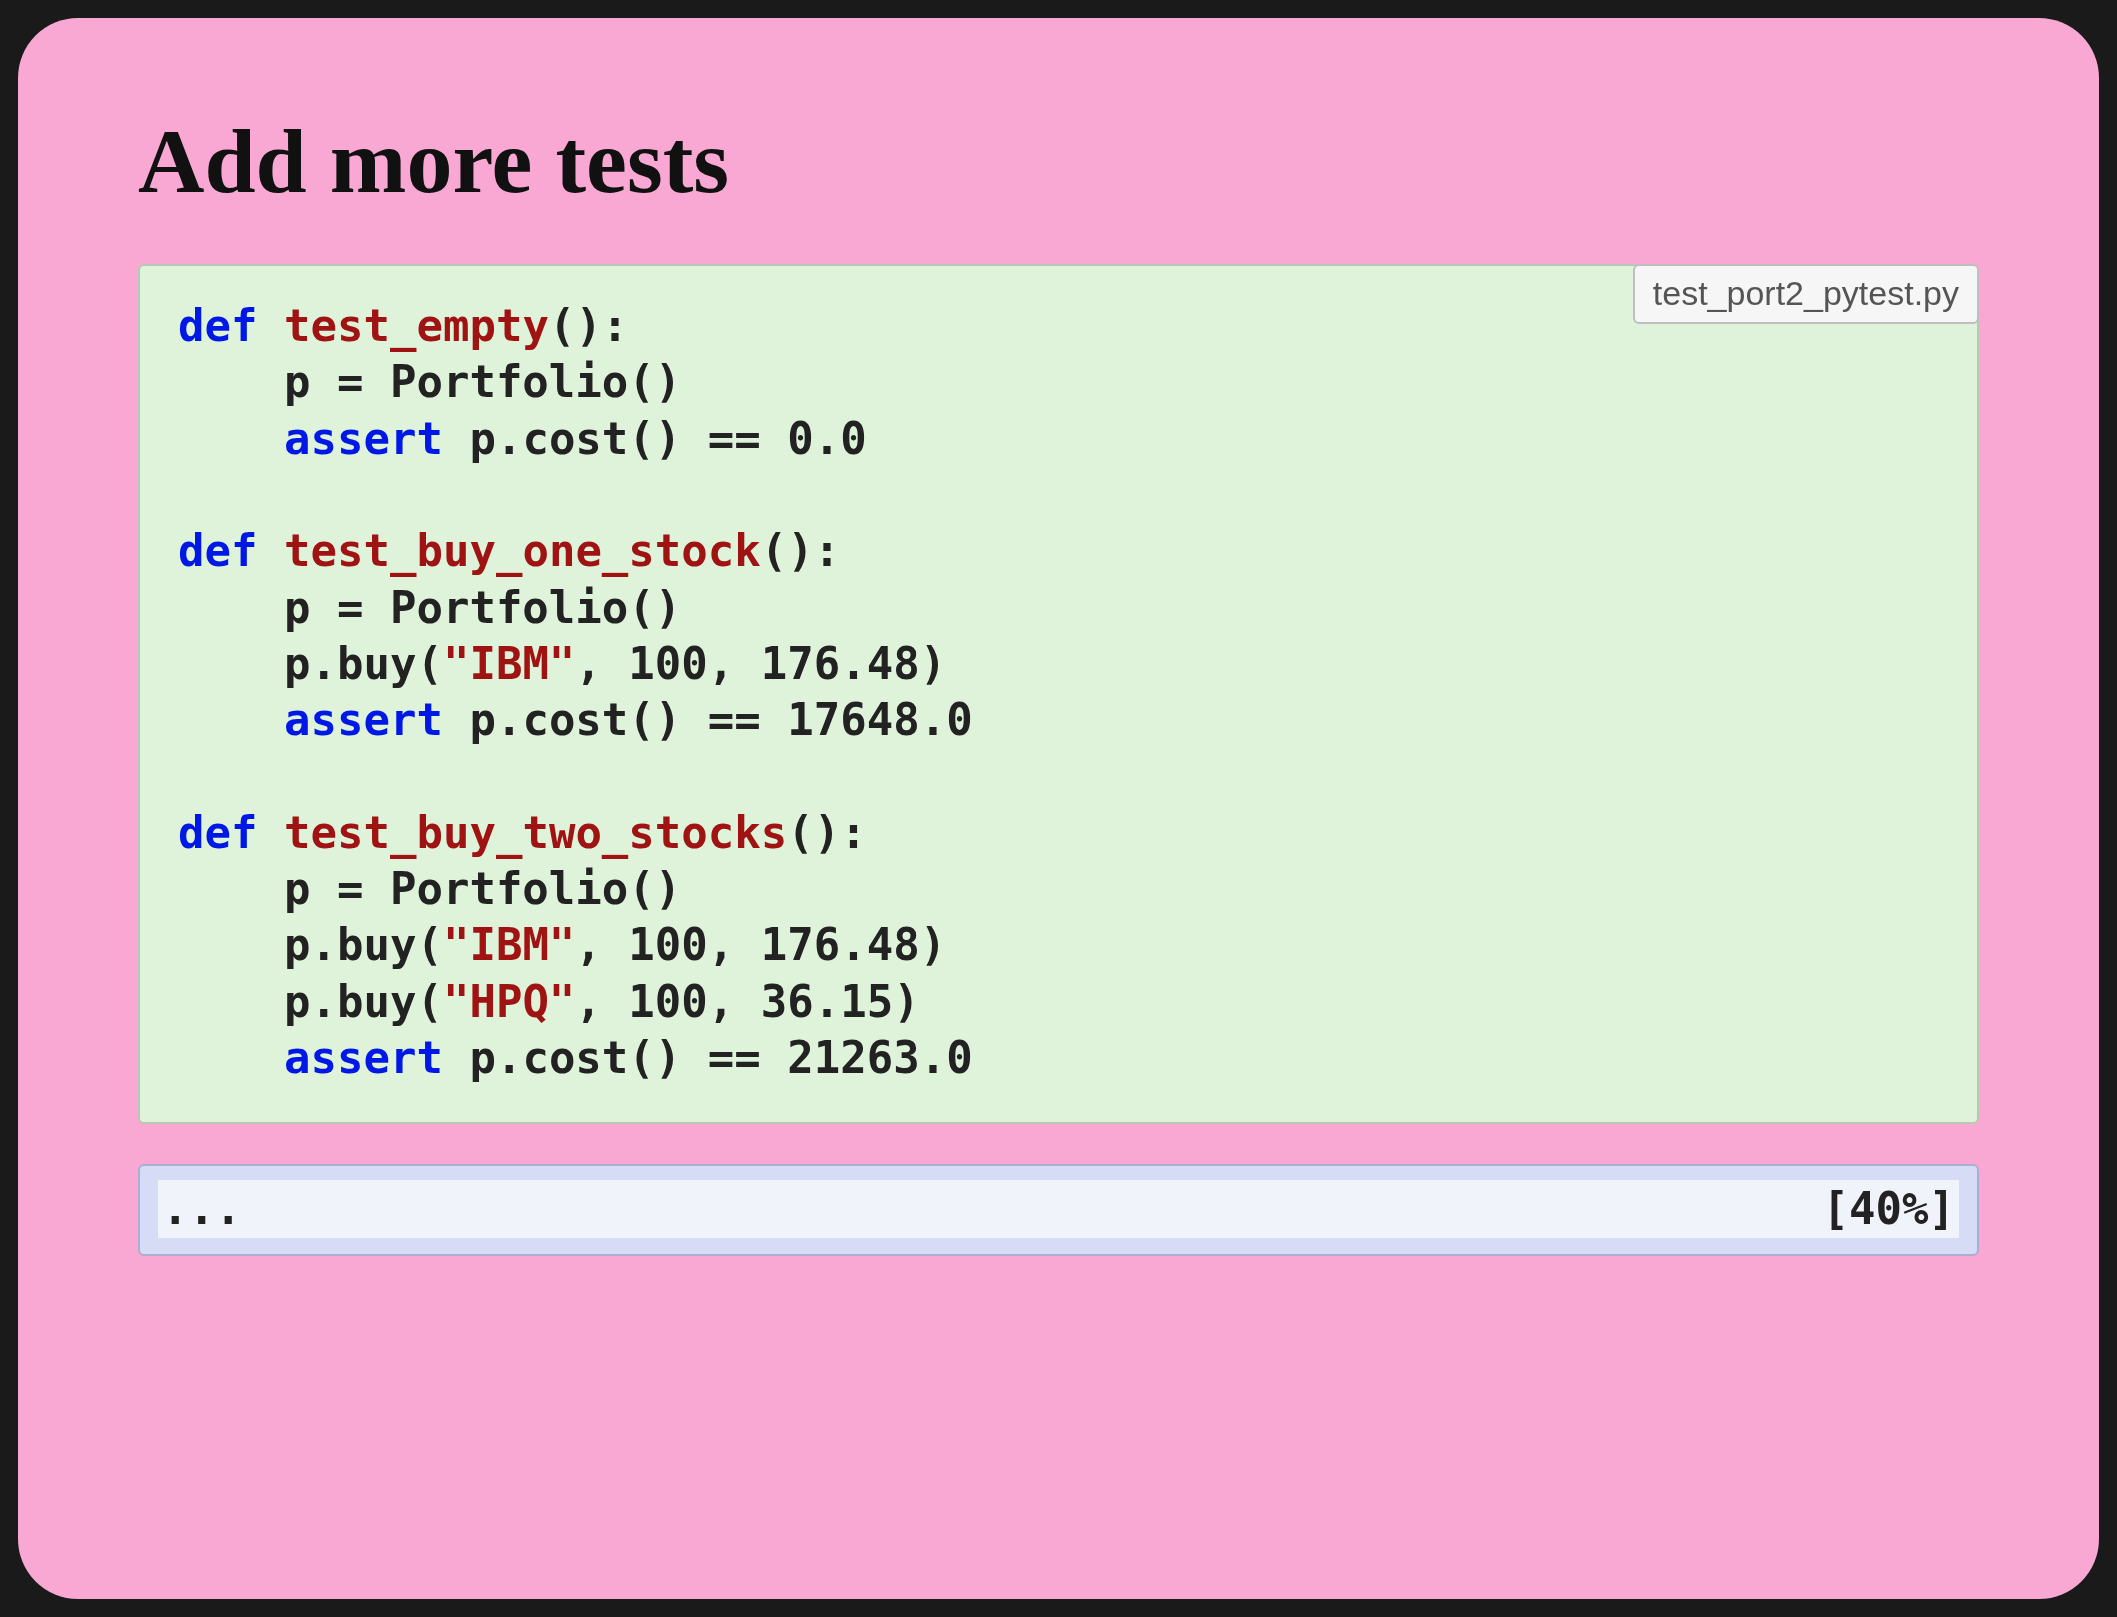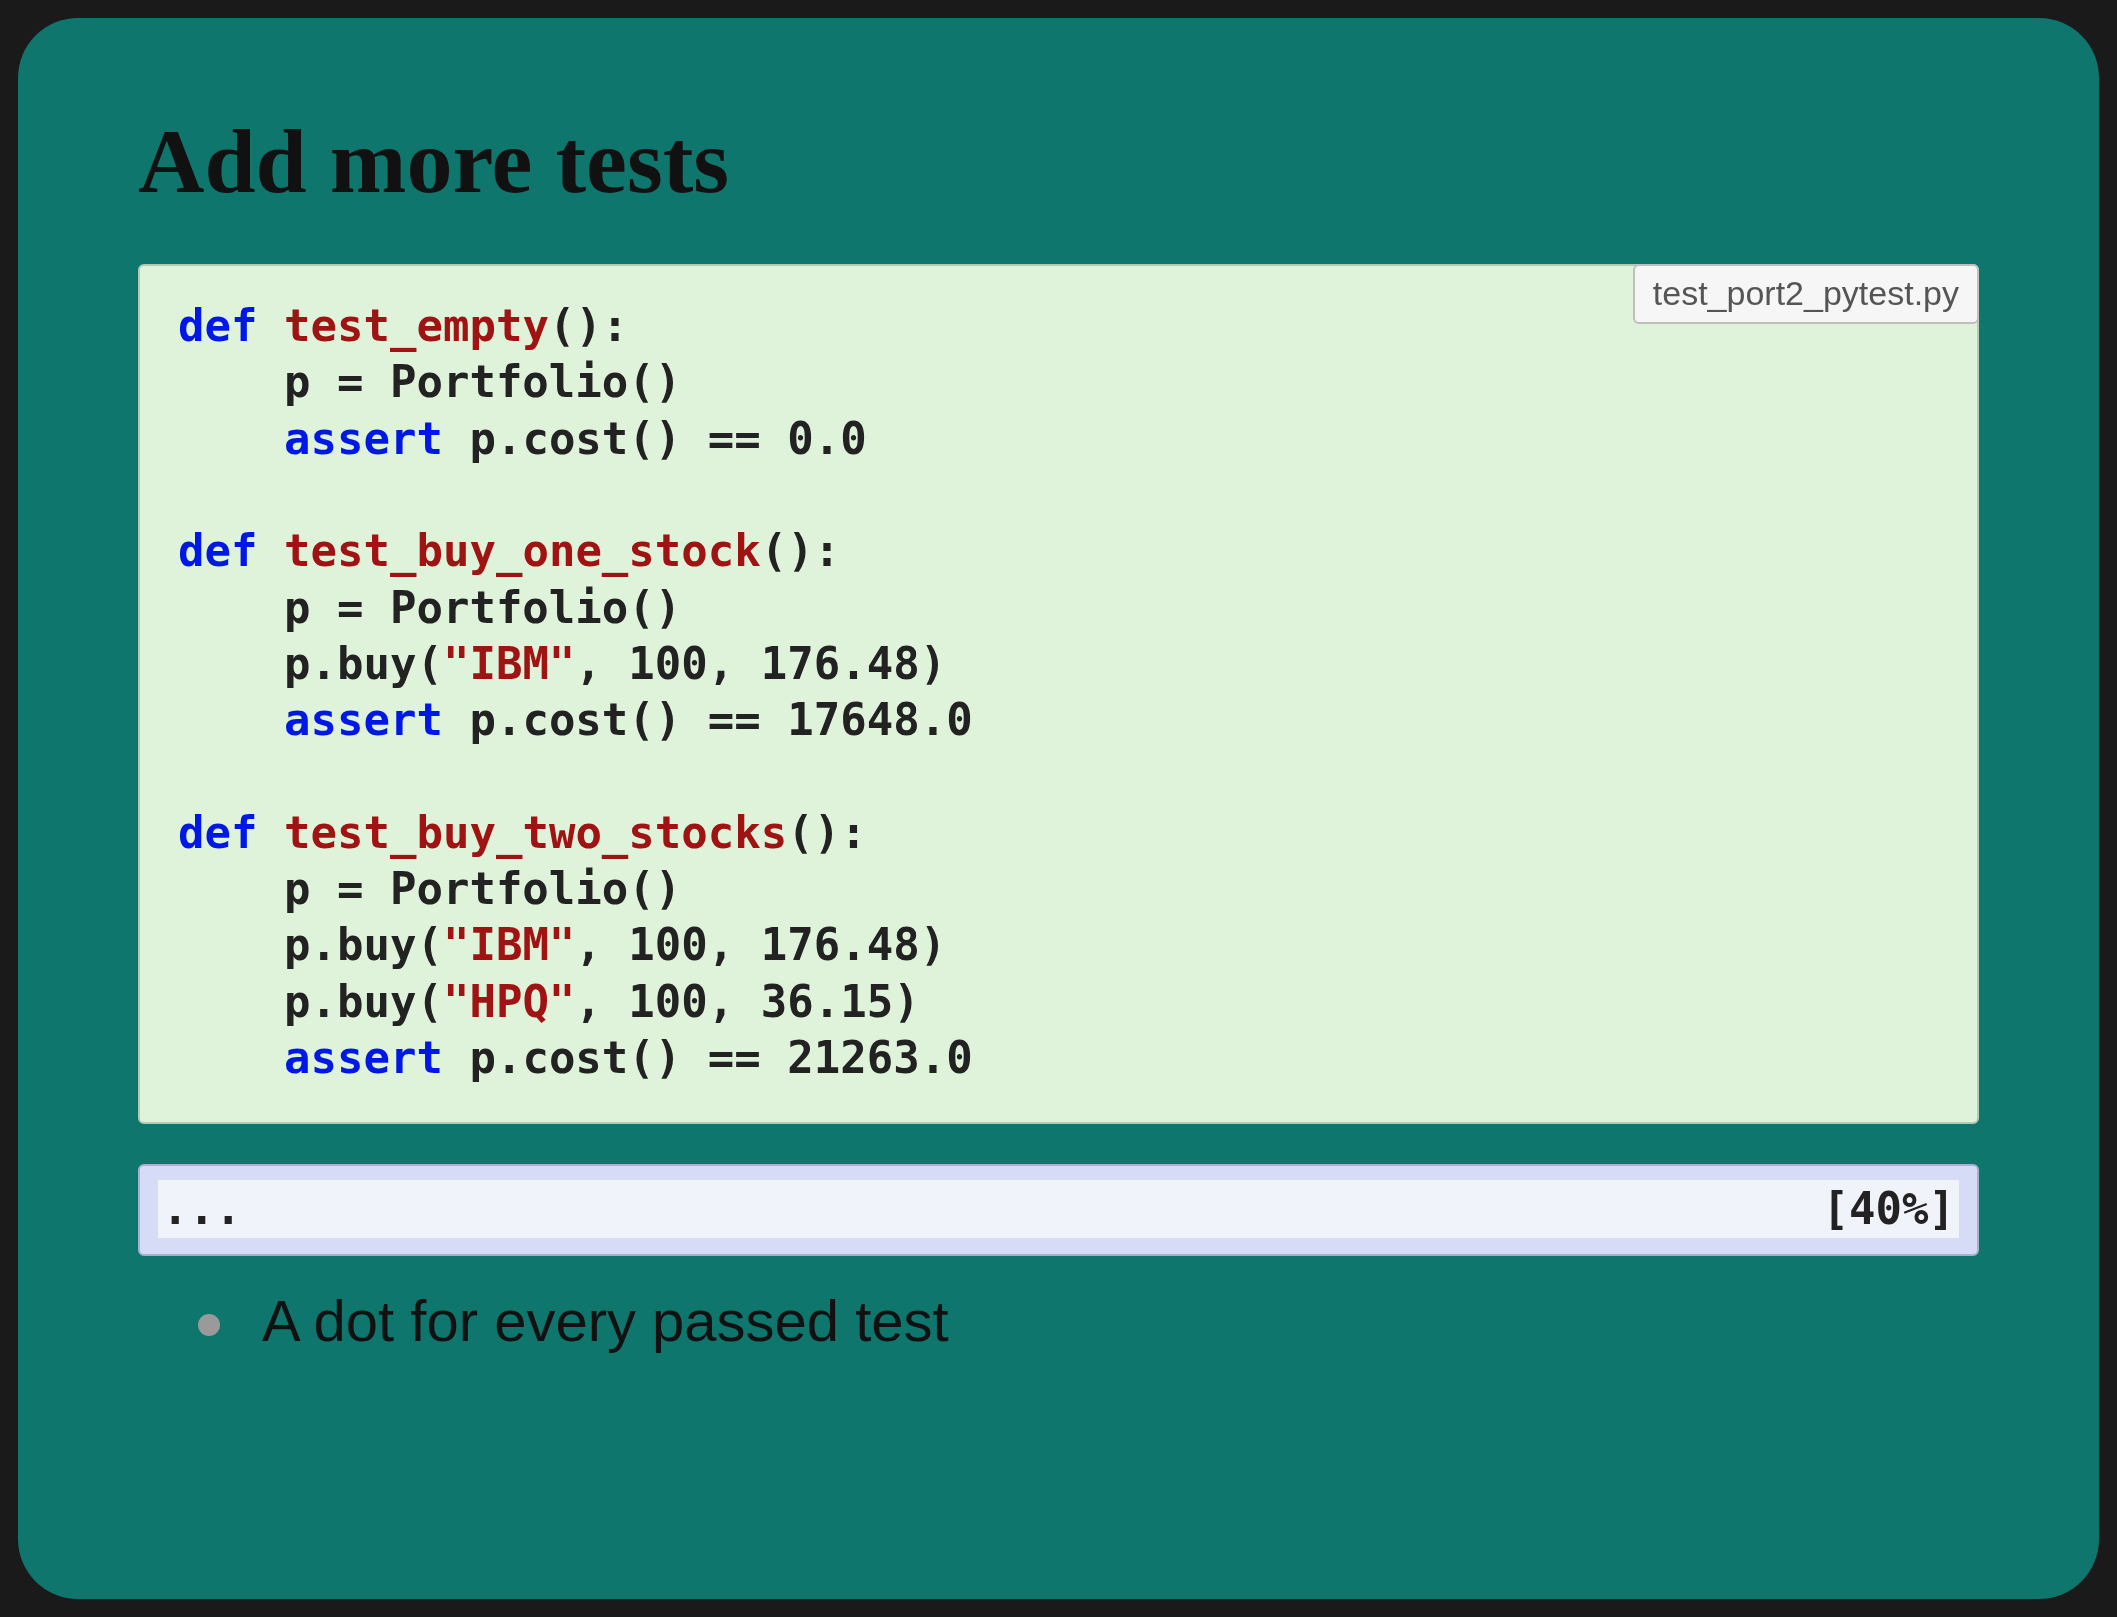--- a/index.html
+++ b/index.html
@@ -13,21 +13,21 @@
   .slide-wrap {
     box-sizing: border-box;
     width: 2117px;
     height: 1617px;
     padding: 18px;
   }
   .slide {
     box-sizing: border-box;
     width: 100%;
     height: 100%;
-    background: #0f766e;
+    background: #f9a8d4;
     border-radius: 60px;
     padding: 90px 120px 60px 120px;
     position: relative;
     font-family: Georgia, 'Times New Roman', serif;
   }
   .title {
     font-size: 92px;
     font-weight: 700;
     color: #111;
     margin: 0 0 50px 0;
@@ -133,18 +133,15 @@
 <span>    </span><span class="kw">assert</span><span> p.cost() == 21263.0</span></pre>
     </div>
 
     <div class="term-block">
       <div class="term-line2">
         <span>...</span>
         <span>[40%]</span>
       </div>
     </div>
 
-    <ul class="bullets">
-      <li>A dot for every passed test</li>
-    </ul>
 
   </div>
 </div>
 
 </body></html>

